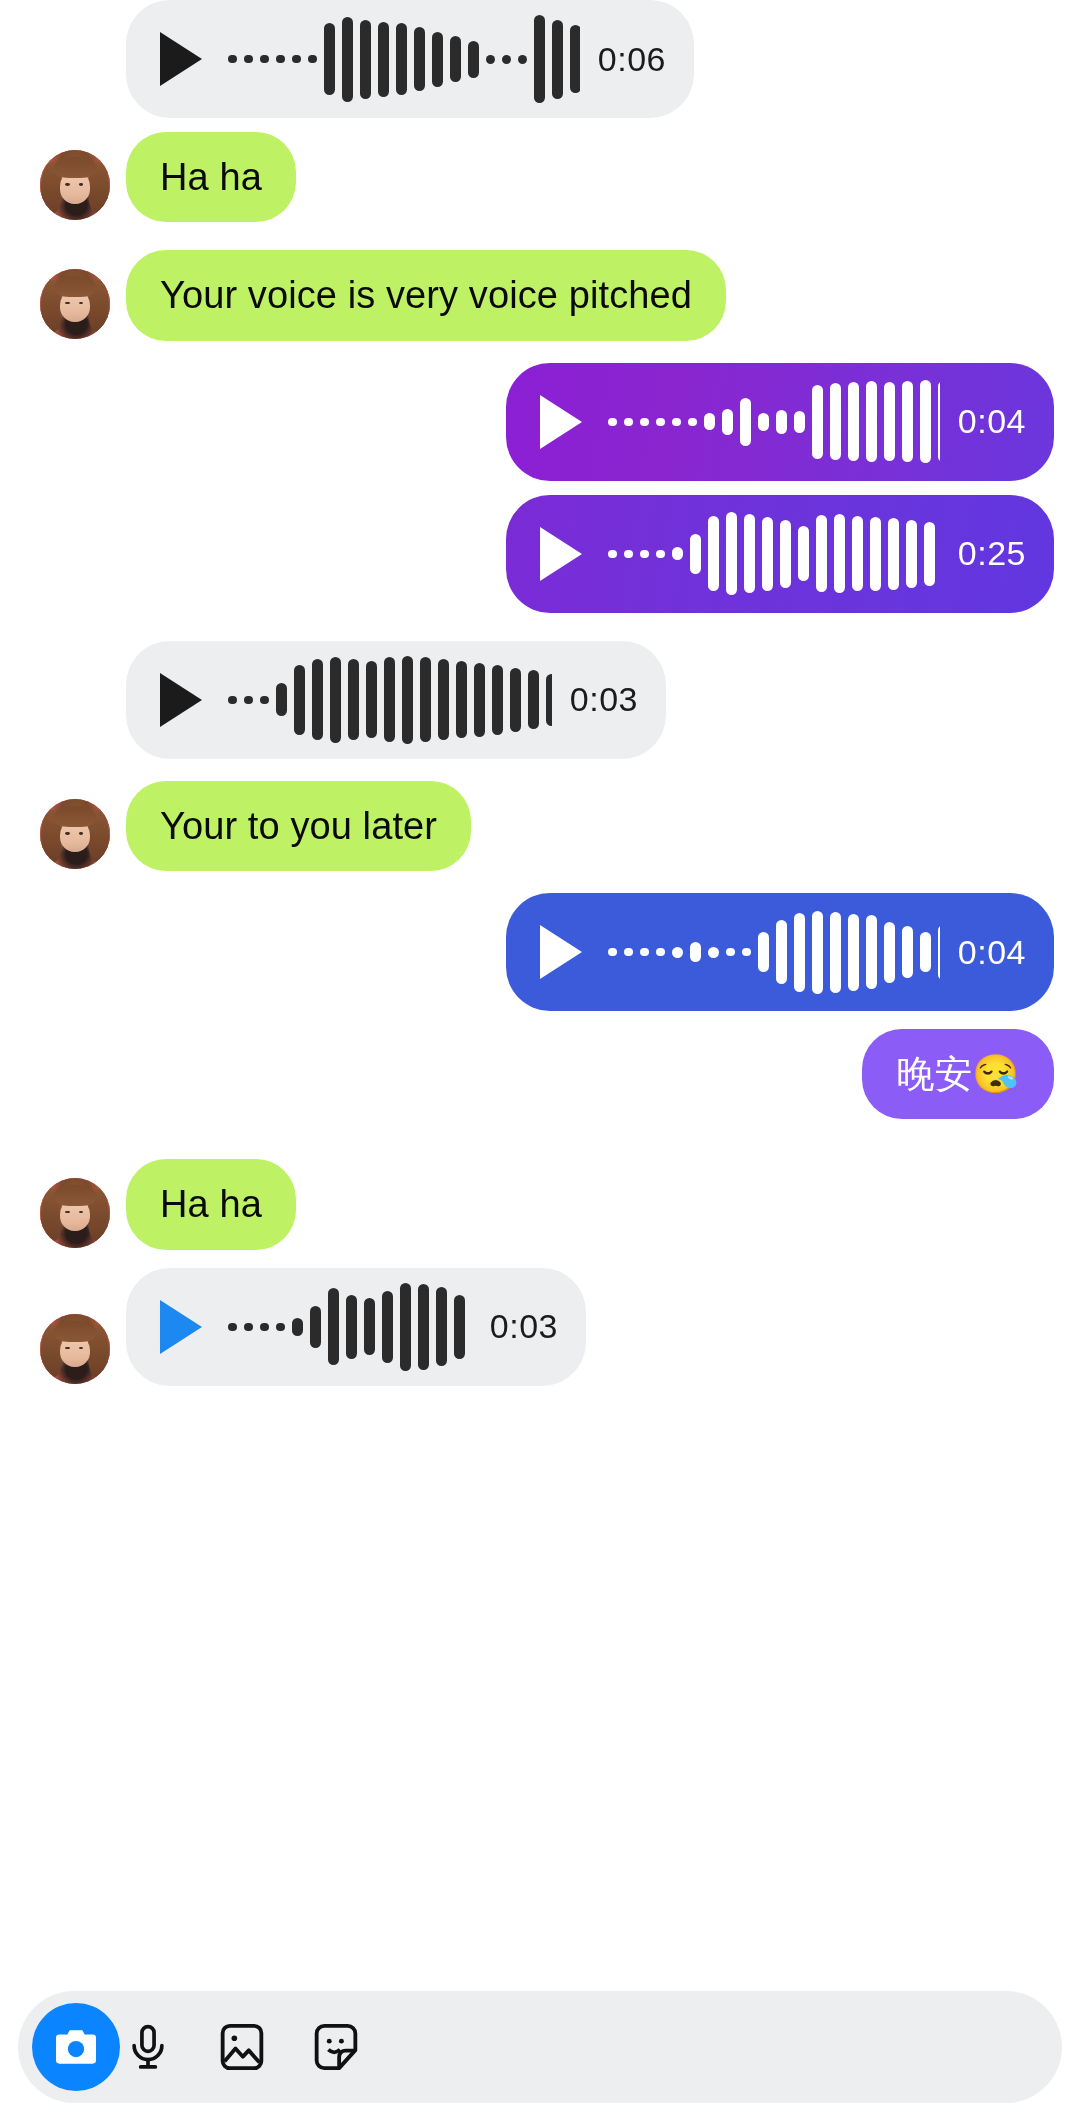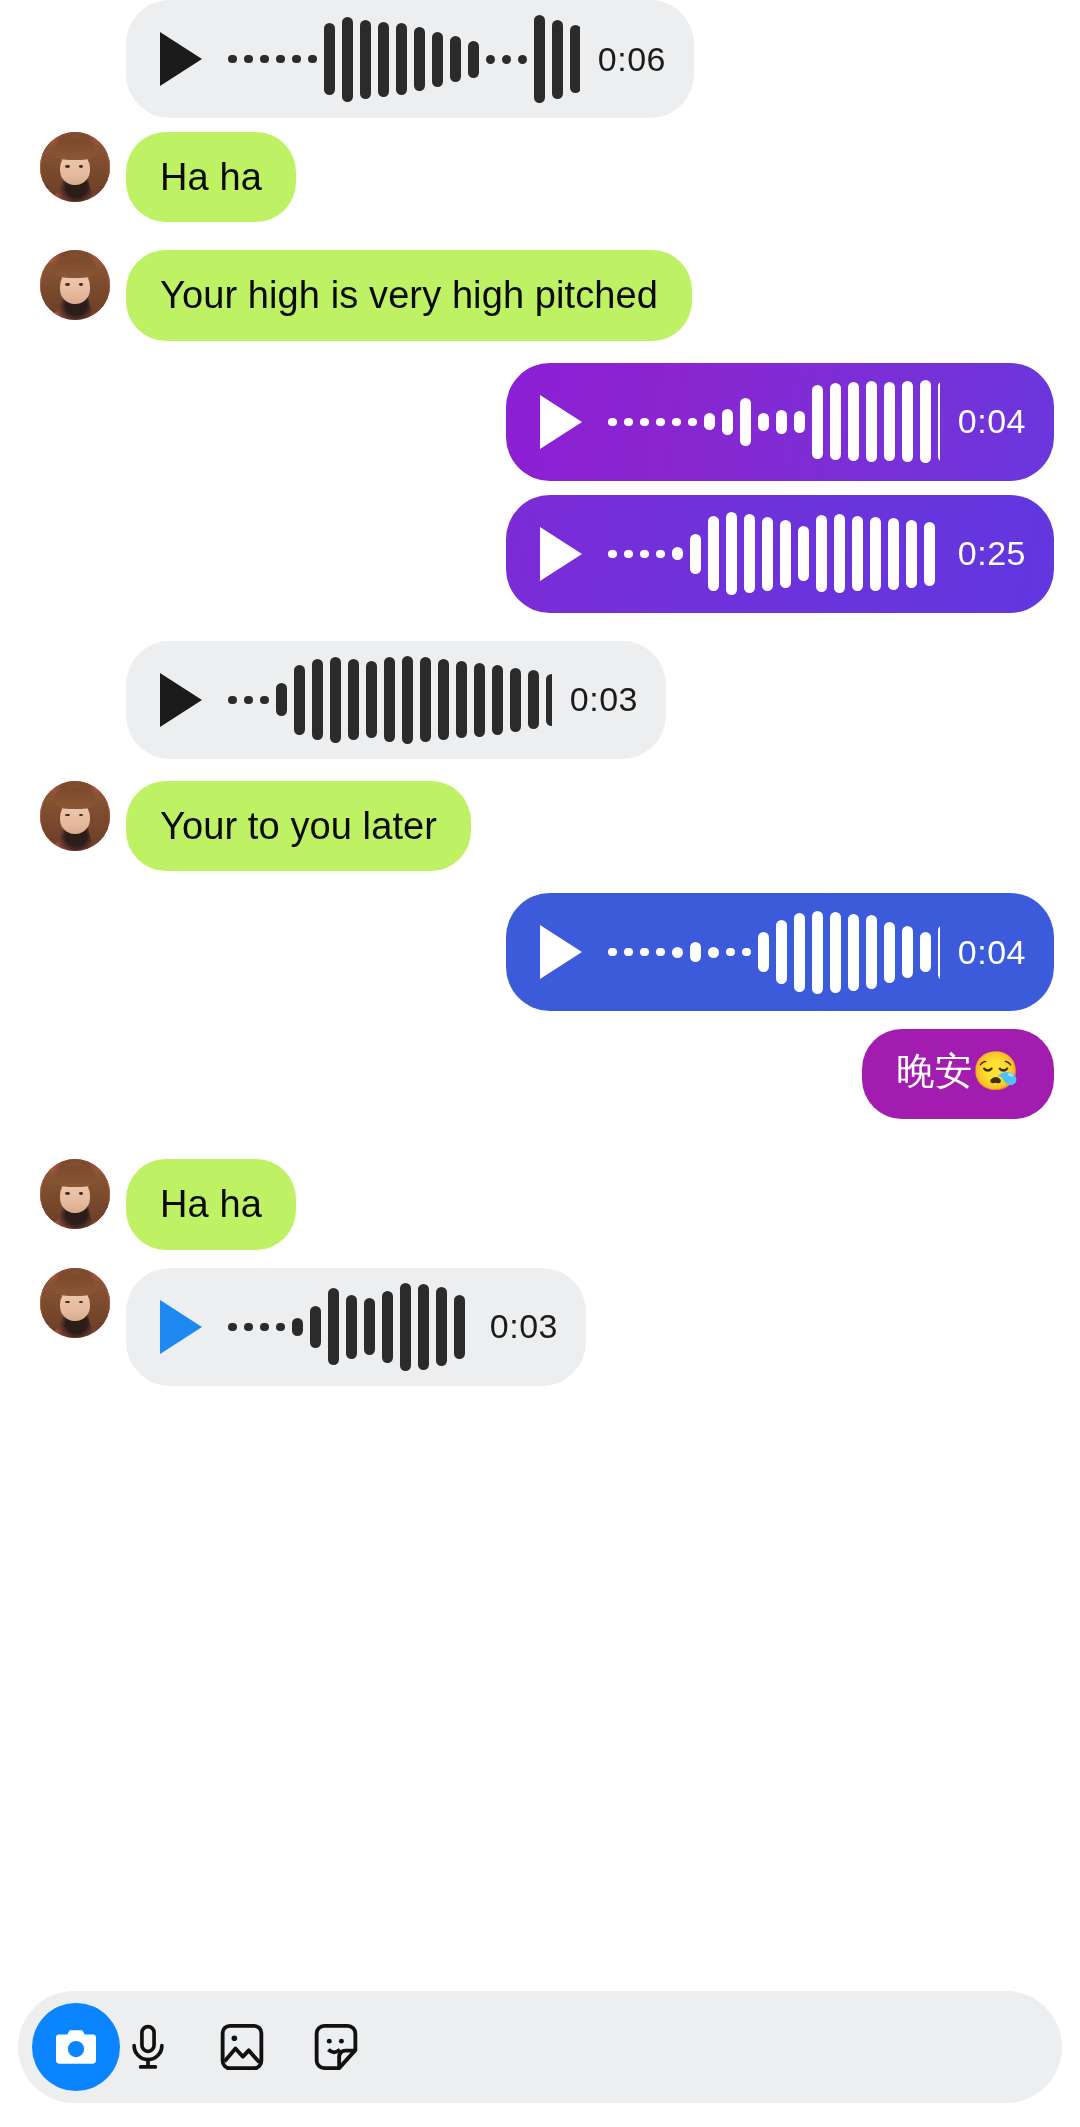--- a/index.html
+++ b/index.html
@@ -21,20 +21,21 @@
   .thread {
     position: relative;
     flex: 1;
     padding: 0 0 0 0;
     overflow: hidden;
   }
 
   
   .row {
     display: flex;
+    align-items: flex-end;
     width: 100%;
     padding: 0 26px 0 40px;
     margin-bottom: 18px;
   }
   .row.incoming { justify-content: flex-start; }
   .row.outgoing { justify-content: flex-end; }
 
   
   .avatar {
     width: 70px; height: 70px;
@@ -94,21 +95,21 @@
     max-width: 760px;
   }
   .bubble.text {
     padding: 22px 34px;
     font-size: 38px;
     line-height: 1.22;
     letter-spacing: 0.1px;
   }
   .bubble.gray   { background: #bef264; color: #0a0a0a; }
   .bubble.blue   { background: #3b5bdb; color: #ffffff; }
-  .bubble.blue-bright { background: #a21caf; color: #ffffff; font-family: Liberation Mono, monospace; }
+  .bubble.blue-bright { background: #8b5cf6; color: #ffffff; }
 
   
   .voice {
     border-radius: 44px;
     display: flex;
     align-items: center;
     padding: 0 28px 0 34px;
     height: 118px;
   }
   .voice.gray { background: #eceef0; }
@@ -234,21 +235,21 @@
         <div class="avatar">
           <div class="av-bg"></div>
           <div class="av-hair-l"></div>
           <div class="av-hair-r"></div>
           <div class="av-face"></div>
           <div class="av-top"></div>
           <div class="av-eye l"></div>
           <div class="av-eye r"></div>
         </div>
         <div class="bubble text gray">
-          <span>Your high is very high pitched</span>
+          <span>Your voice is very voice pitched</span>
         </div>
       </div>
       <div class="row outgoing" style="margin-bottom: 14px;">
         <div class="voice purple-a" style="width: 548px;">
           <div class="play white"></div>
           <div class="wave lightbars">
             <span class="bar" style="height: 8px; width: 9px; margin-right: 7px; border-radius: 6px;"></span>
             <span class="bar" style="height: 8px; width: 9px; margin-right: 7px; border-radius: 6px;"></span>
             <span class="bar" style="height: 8px; width: 9px; margin-right: 7px; border-radius: 6px;"></span>
             <span class="bar" style="height: 8px; width: 9px; margin-right: 7px; border-radius: 6px;"></span>

